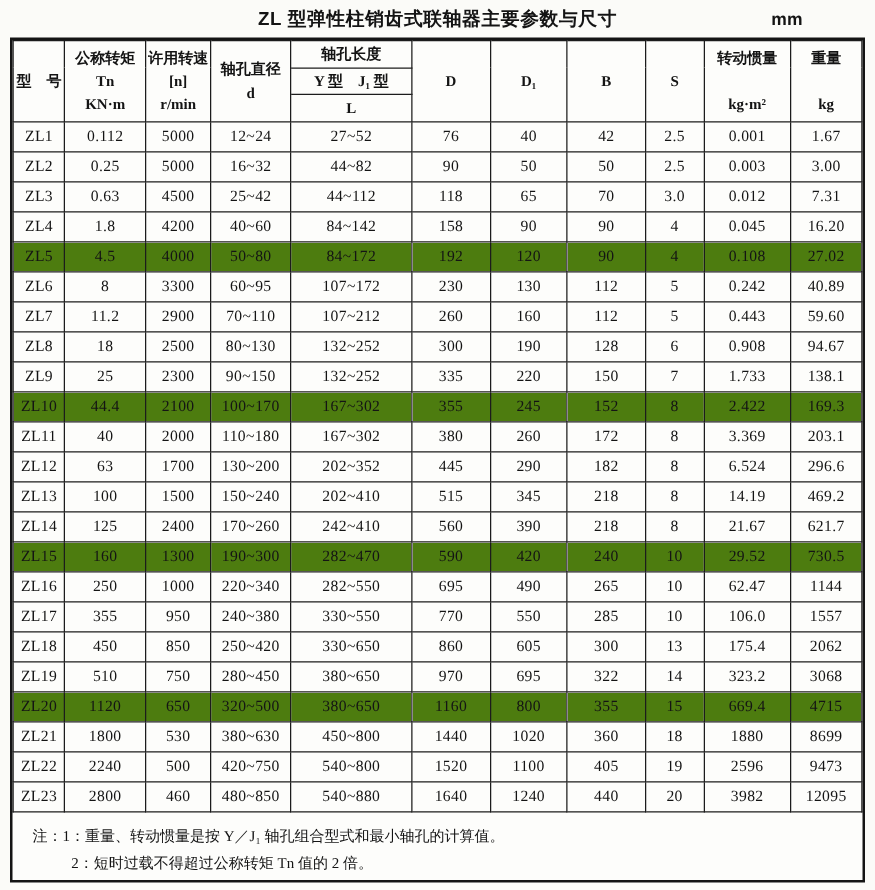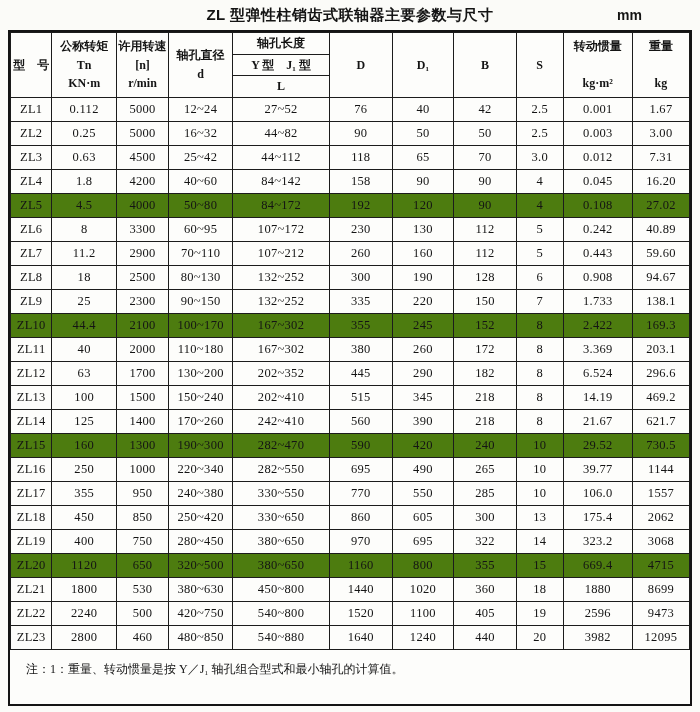--- a/index.html
+++ b/index.html
@@ -287,21 +287,21 @@
             <td>515</td>
             <td>345</td>
             <td>218</td>
             <td>8</td>
             <td>14.19</td>
             <td>469.2</td>
           </tr>
           <tr>
             <td>ZL14</td>
             <td>125</td>
-            <td>1400</td>
+            <td>2400</td>
             <td>170~260</td>
             <td>242~410</td>
             <td>560</td>
             <td>390</td>
             <td>218</td>
             <td>8</td>
             <td>21.67</td>
             <td>621.7</td>
           </tr>
           <tr class="hl">
@@ -320,21 +320,21 @@
           <tr>
             <td>ZL16</td>
             <td>250</td>
             <td>1000</td>
             <td>220~340</td>
             <td>282~550</td>
             <td>695</td>
             <td>490</td>
             <td>265</td>
             <td>10</td>
-            <td>39.77</td>
+            <td>62.47</td>
             <td>1144</td>
           </tr>
           <tr>
             <td>ZL17</td>
             <td>355</td>
             <td>950</td>
             <td>240~380</td>
             <td>330~550</td>
             <td>770</td>
             <td>550</td>
@@ -351,21 +351,21 @@
             <td>330~650</td>
             <td>860</td>
             <td>605</td>
             <td>300</td>
             <td>13</td>
             <td>175.4</td>
             <td>2062</td>
           </tr>
           <tr>
             <td>ZL19</td>
-            <td>400</td>
+            <td>510</td>
             <td>750</td>
             <td>280~450</td>
             <td>380~650</td>
             <td>970</td>
             <td>695</td>
             <td>322</td>
             <td>14</td>
             <td>323.2</td>
             <td>3068</td>
           </tr>
@@ -419,16 +419,17 @@
             <td>440</td>
             <td>20</td>
             <td>3982</td>
             <td>12095</td>
           </tr>
         </tbody>
     </table>
 
     <div class="notes">
       <div class="note-line">注：1：重量、转动惯量是按 Y／J₁ 轴孔组合型式和最小轴孔的计算值。</div>
+      <div class="note-line second">2：短时过载不得超过公称转矩 Tn 值的 2 倍。</div>
     </div>
   </div>
 
 </div>
 
 </body></html>

